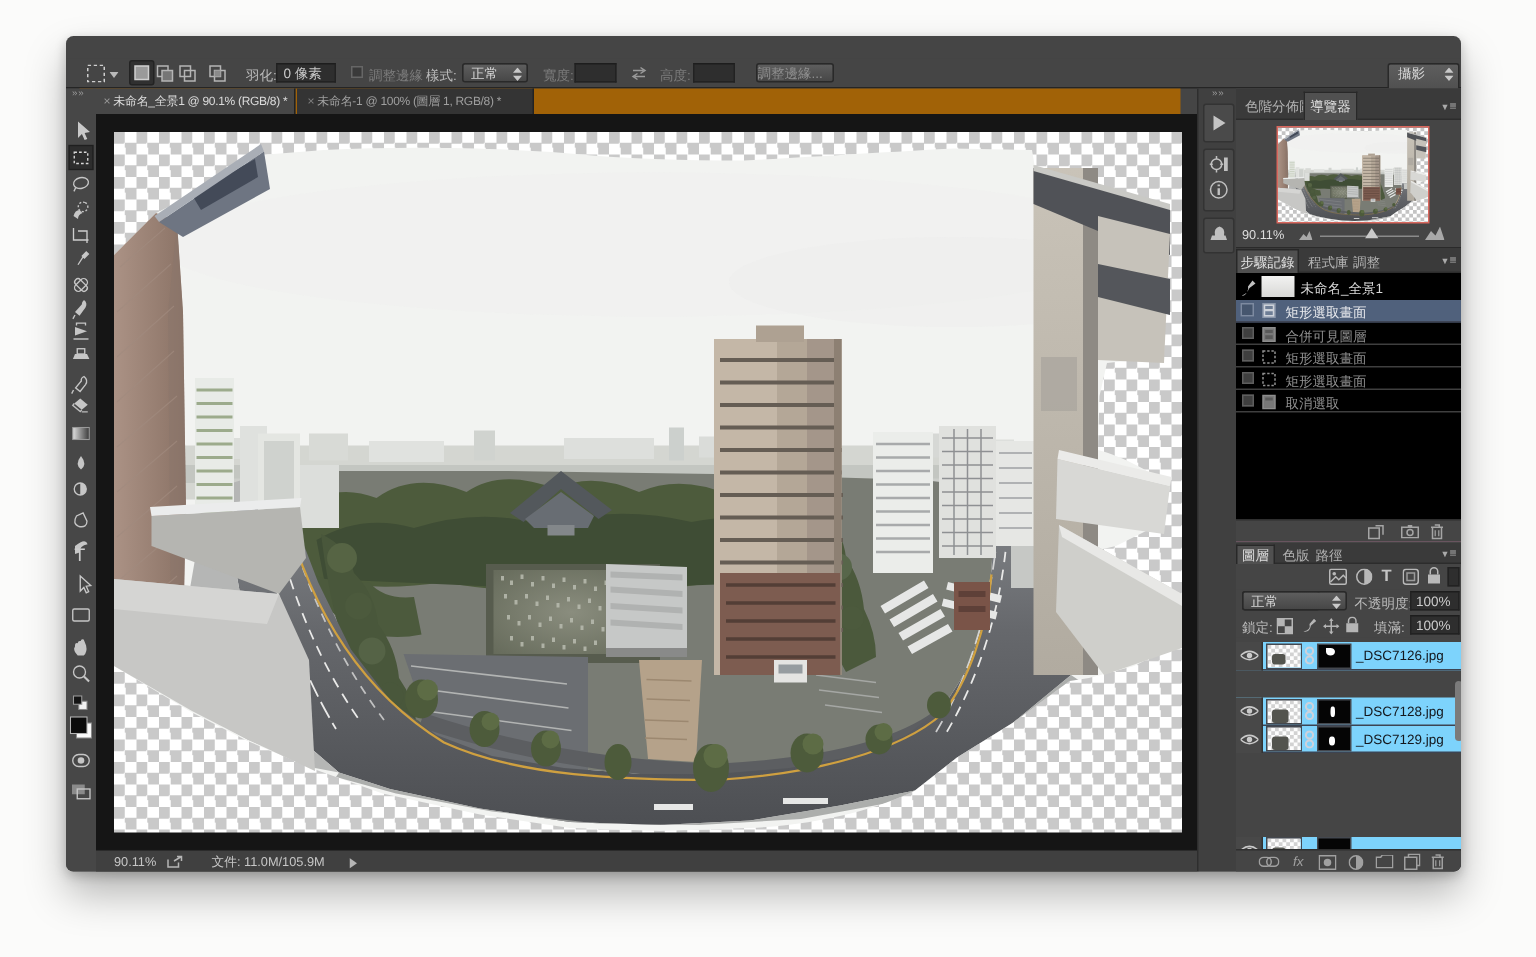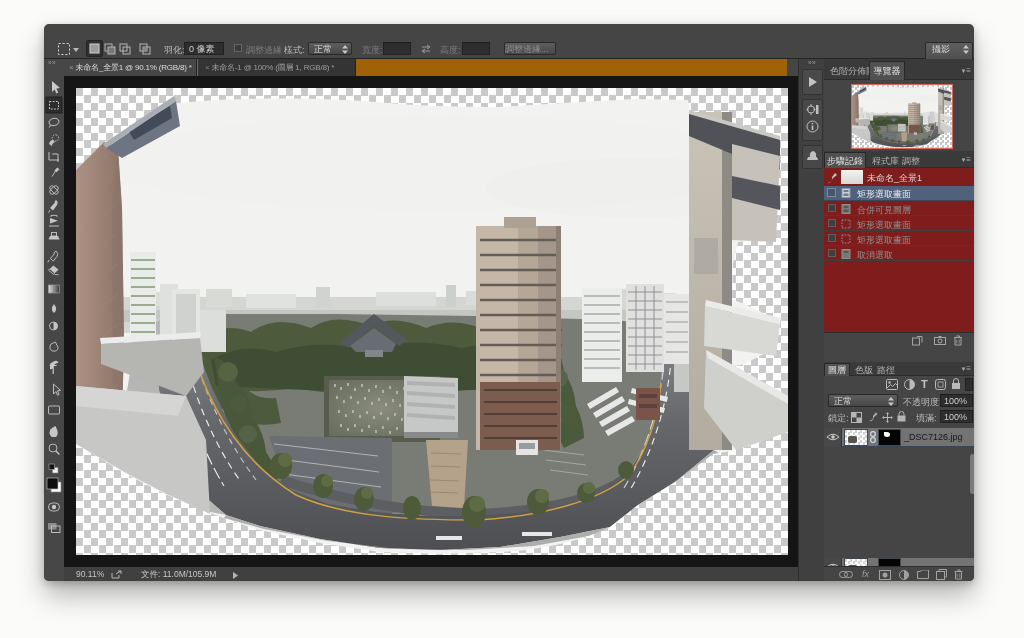--- a/index.html
+++ b/index.html
@@ -20,21 +20,21 @@
 #status{left:0px;top:490px;width:734px;height:15px;background:#404040;border-top:1px solid #161616;color:#c6c6c6;font-size:8.5px;line-height:15px}
 #dock{left:754px;top:35px;width:26px;height:522px;background:#404040;border-left:1px solid #2e2e2e}
 #panels{left:780px;top:35px;width:150px;height:522px;background:#454545}
 .ptab{position:absolute;font-size:9px;color:#b2b2b2;white-space:nowrap}
 .ptab-act{background:#505050;color:#e0e0e0;border:1px solid #282828;border-bottom:none;text-align:center}
 .chk{background:repeating-conic-gradient(#fff 0% 25%,#c4c4c4 0% 50%);background-size:5px 5px}
 svg{display:block}
 .hrow{position:absolute;left:0;width:150px;height:14px;color:#909090;font-size:9px;border-bottom:1px solid #3f3f3f}
 .hrow i{position:absolute;left:33px;top:1.5px;font-style:normal}
 .hic{position:absolute;left:4px;top:2px;width:8px;height:8px;border:1px solid #5e5e5e;background:#3f3f3f;color:transparent;overflow:hidden}
-.lrow{position:absolute;left:0;width:150px;height:18.5px;background:#737373}
+.lrow{position:absolute;left:0;width:150px;height:18.5px;background:#7dd3fc}
 .leye{position:absolute;left:0;top:0;width:18px;height:18.5px;background:#484848;border-right:1px solid #333}
 .lthumb{position:absolute;left:21px;top:1.5px;width:22px;height:15px;background:repeating-conic-gradient(#fdfdfd 0% 25%,#d2d2d2 0% 50%);background-size:5px 5px;box-shadow:0 0 0 1px #44484f}
 .lmask{position:absolute;left:55px;top:1.5px;width:21px;height:15px;background:#050505;box-shadow:0 0 0 1px #44484f}
 .lname{position:absolute;left:80px;top:4px;color:#14171c;font-size:9px}
 .lrow svg.chain{position:absolute;left:45px;top:3px}
 .lrow{border-bottom:1px solid #3c4453}
 </style></head>
 <body>
 <svg width="0" height="0" style="position:absolute">
 <defs>
@@ -440,21 +440,21 @@
           <path d="M0,6 L3,2 5,4 7,0 9,6 Z" fill="#a8a8a8"></path>
         </svg>
       <div class="abs" style="left:56px;top:98px;width:66px;height:1px;background:#8a8a8a"></div>
       <svg class="abs" style="left:86px;top:93px" width="9" height="7">
           <path d="M0,7 L4.5,0 9,7 Z" fill="#c9c9c9"></path>
         </svg>
       <svg class="abs" style="left:126px;top:92px" width="13" height="9">
           <path d="M0,9 L4,3 7,6 10,0 13,9 Z" fill="#a8a8a8"></path>
         </svg>
     </div>
-    <div class="abs" id="phist" style="left:0;top:92px;width:150px;height:196px;background:#7f1d1d;border-bottom:7px solid #f9a8d4">
+    <div class="abs" id="phist" style="left:0;top:106px;width:150px;height:196px;background:#000000;border-bottom:7px solid #f9a8d4">
       <div class="abs" style="left:0;top:0;width:150px;height:17px;background:#3a3a3a;border-bottom:1px solid #2c2c2c"></div>
       <div class="ptab ptab-act" style="left:0px;top:1px;width:42px;height:16px;line-height:16px">步驟記錄</div>
       <div class="ptab" style="left:48px;top:4px">程式庫</div>
       <div class="ptab" style="left:78px;top:4px">調整</div>
       <div class="abs" style="right:3px;top:4px;color:#aaa;font-size:8px"><span style="font-size:6px">▼</span>≡</div>
       <svg class="abs" style="left:3px;top:21px" width="12" height="12" viewBox="0 0 12 12">
           <path d="M1,11 q5,-2 4,-6 l3,-4 2,2 -4,3 q-3,6 -5,5 Z" fill="#c0c0c0"></path>
         </svg>
       <div class="abs" style="left:17px;top:19px;width:22px;height:14px;background:linear-gradient(#f2f2f1,#d8d8d6)"></div>
       <div class="abs" style="left:43px;top:21px;color:#d8d8d8;font-size:9px">未命名_全景1</div>
@@ -586,20 +586,58 @@
             </div>
             <svg class="chain" width="8" height="12" viewBox="0 0 8 12">
               <circle cx="4" cy="3" r="2.4" fill="none" stroke="#ccd2dc" stroke-width="1.4"></circle>
               <circle cx="4" cy="9" r="2.4" fill="none" stroke="#ccd2dc" stroke-width="1.4"></circle>
             </svg>
             <div class="lmask">
               <div style="position:absolute;left:5px;top:2px;width:6px;height:5px;background:#fff;border-radius:0 60% 60% 60%"></div>
             </div>
             <div class="lname">_DSC7126.jpg</div>
           </div>
+        <div class="lrow" style="top:40px">
+            <div class="leye">
+              <svg style="position:absolute;left:3px;top:5px" width="12" height="8" viewBox="0 0 12 8">
+                <path d="M0,4 Q6,-1.5 12,4 Q6,9.5 0,4 Z" fill="none" stroke="#c9c9c9"></path>
+                <circle cx="6" cy="4" r="1.8" fill="#c9c9c9"></circle>
+              </svg>
+            </div>
+            <div class="lthumb">
+              <div style="position:absolute;left:3px;top:6px;width:11px;height:9px;background:#53544e;border-radius:2px"></div>
+            </div>
+            <svg class="chain" width="8" height="12" viewBox="0 0 8 12">
+              <circle cx="4" cy="3" r="2.4" fill="none" stroke="#ccd2dc" stroke-width="1.4"></circle>
+              <circle cx="4" cy="9" r="2.4" fill="none" stroke="#ccd2dc" stroke-width="1.4"></circle>
+            </svg>
+            <div class="lmask">
+              <div style="position:absolute;left:8px;top:4px;width:3px;height:7px;background:#fff;border-radius:40%"></div>
+            </div>
+            <div class="lname">_DSC7128.jpg</div>
+          </div>
+        <div class="lrow" style="top:58.5px">
+            <div class="leye">
+              <svg style="position:absolute;left:3px;top:5px" width="12" height="8" viewBox="0 0 12 8">
+                <path d="M0,4 Q6,-1.5 12,4 Q6,9.5 0,4 Z" fill="none" stroke="#c9c9c9"></path>
+                <circle cx="6" cy="4" r="1.8" fill="#c9c9c9"></circle>
+              </svg>
+            </div>
+            <div class="lthumb">
+              <div style="position:absolute;left:3px;top:6px;width:11px;height:9px;background:#53544e;border-radius:2px"></div>
+            </div>
+            <svg class="chain" width="8" height="12" viewBox="0 0 8 12">
+              <circle cx="4" cy="3" r="2.4" fill="none" stroke="#ccd2dc" stroke-width="1.4"></circle>
+              <circle cx="4" cy="9" r="2.4" fill="none" stroke="#ccd2dc" stroke-width="1.4"></circle>
+            </svg>
+            <div class="lmask">
+              <div style="position:absolute;left:7px;top:6px;width:4px;height:6px;background:#fff;border-radius:45%"></div>
+            </div>
+            <div class="lname">_DSC7129.jpg</div>
+          </div>
         <div class="lrow" style="top:132.5px">
             <div class="leye">
               <svg style="position:absolute;left:3px;top:5px" width="12" height="8" viewBox="0 0 12 8">
                 <path d="M0,4 Q6,-1.5 12,4 Q6,9.5 0,4 Z" fill="none" stroke="#c9c9c9"></path>
                 <circle cx="6" cy="4" r="1.8" fill="#c9c9c9"></circle>
               </svg>
             </div>
             <div class="lthumb">
               <div style="position:absolute;left:3px;top:6px;width:9px;height:8px;background:#53544e;border-radius:2px"></div>
             </div>

